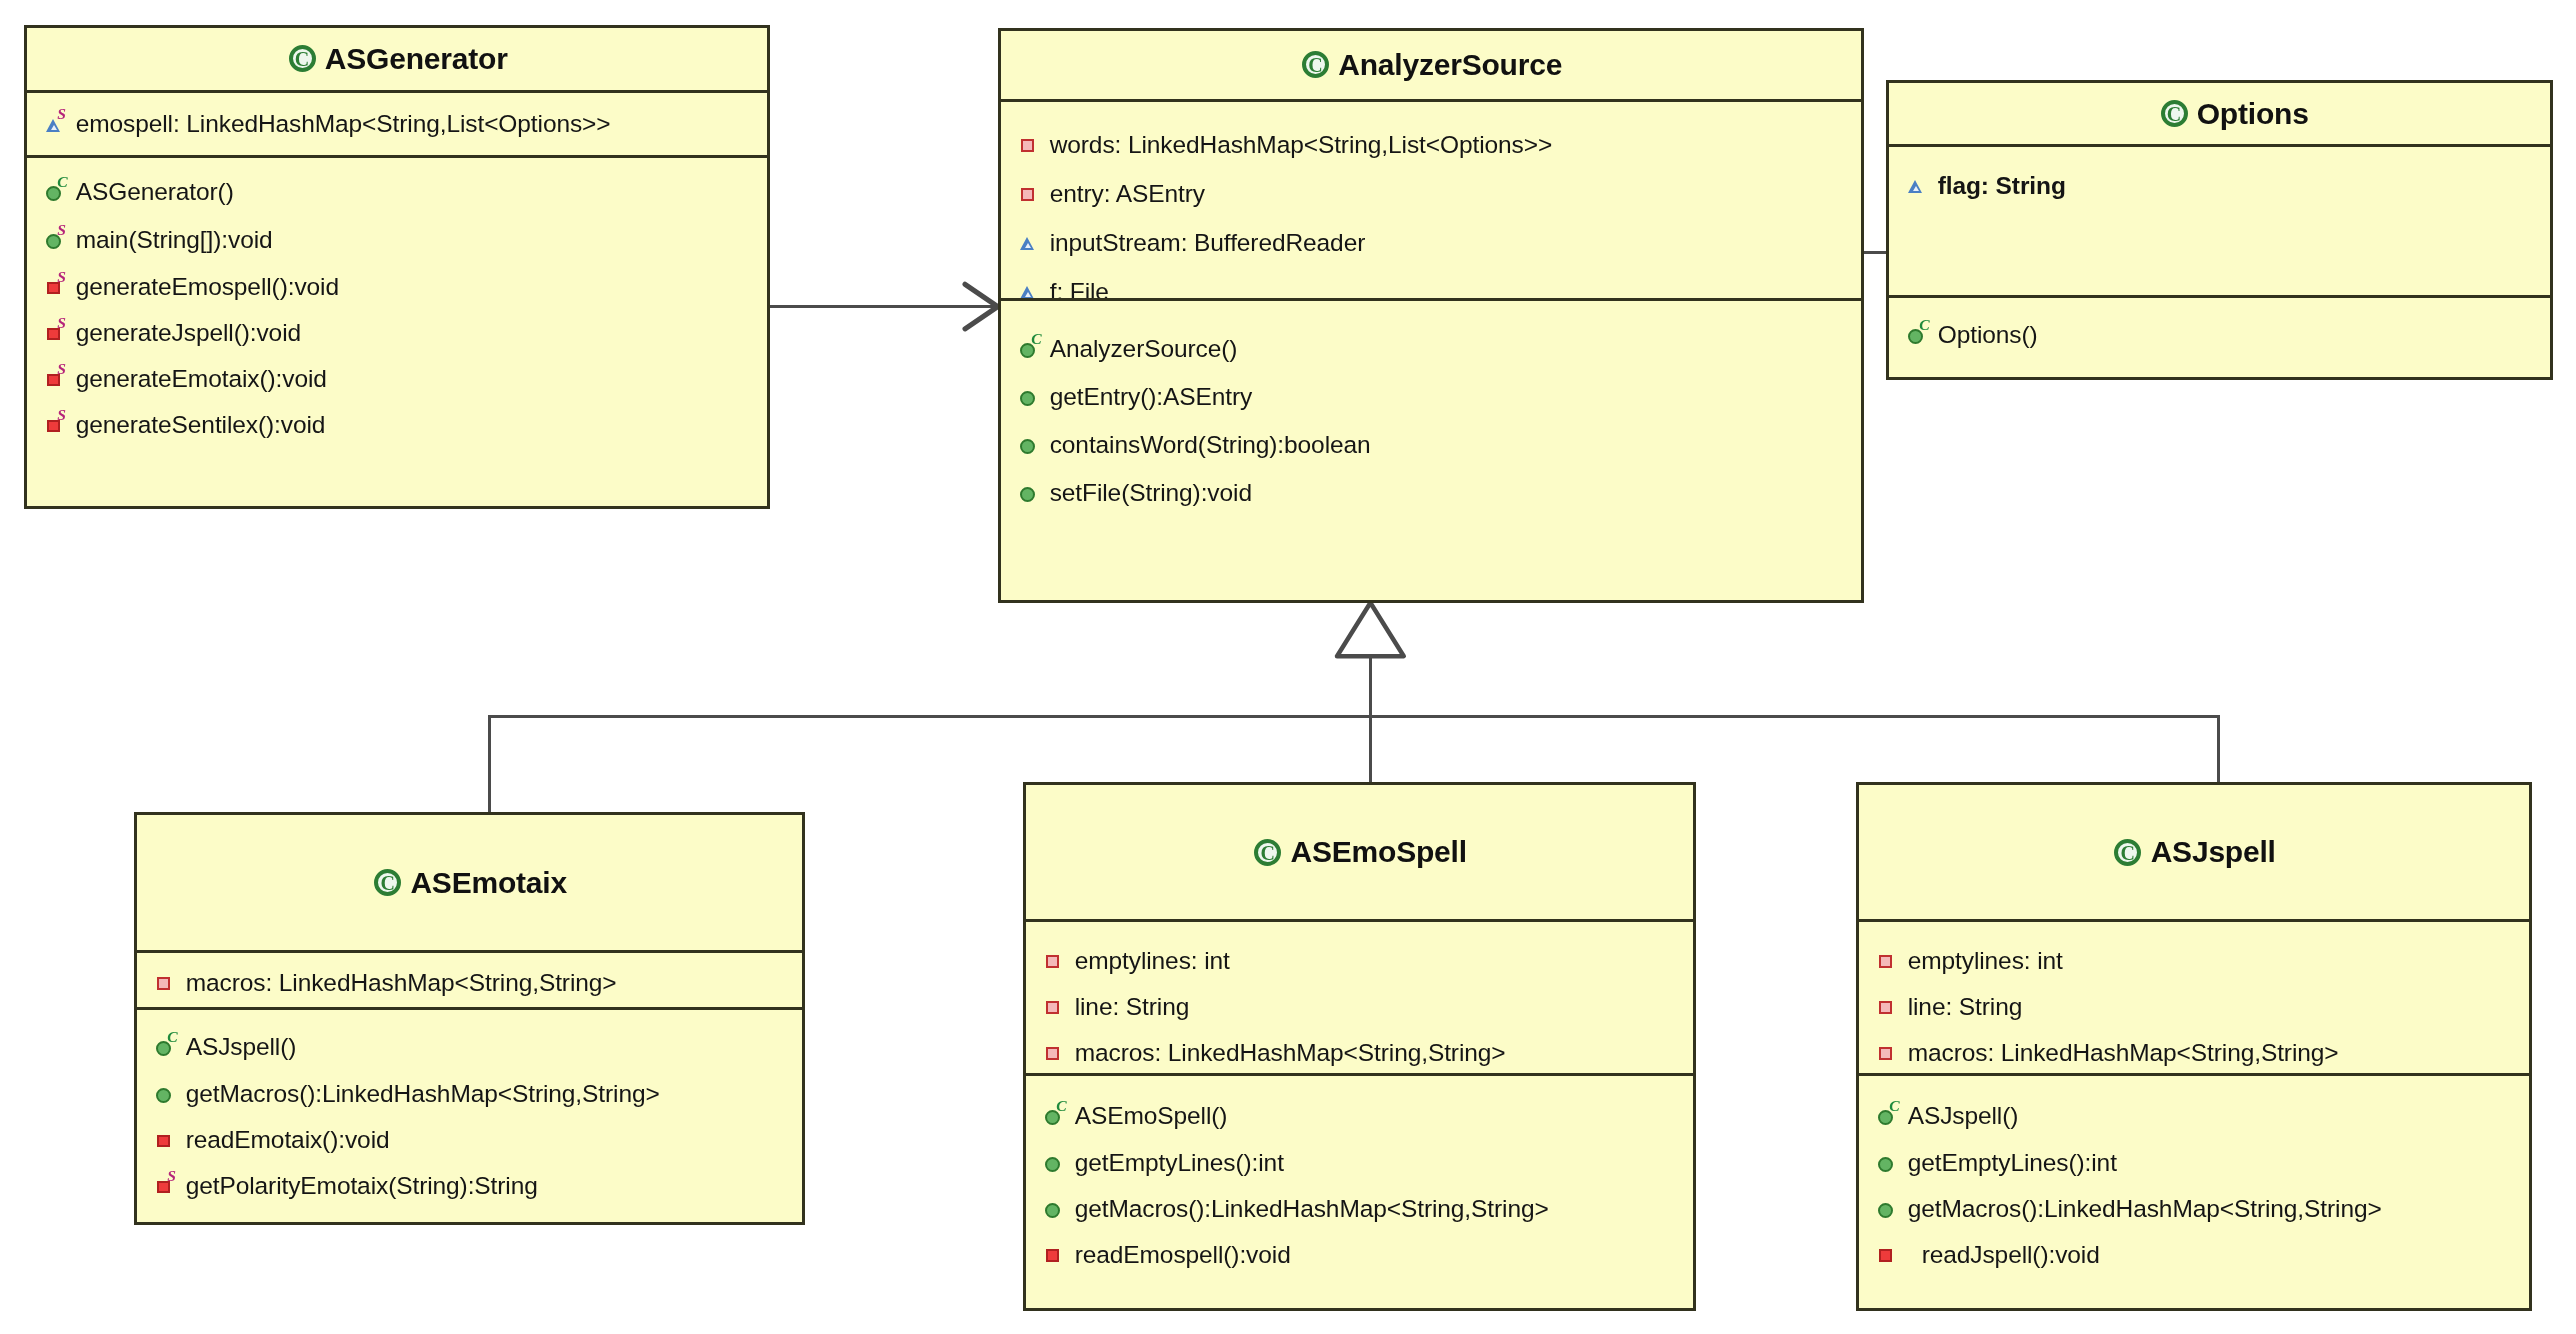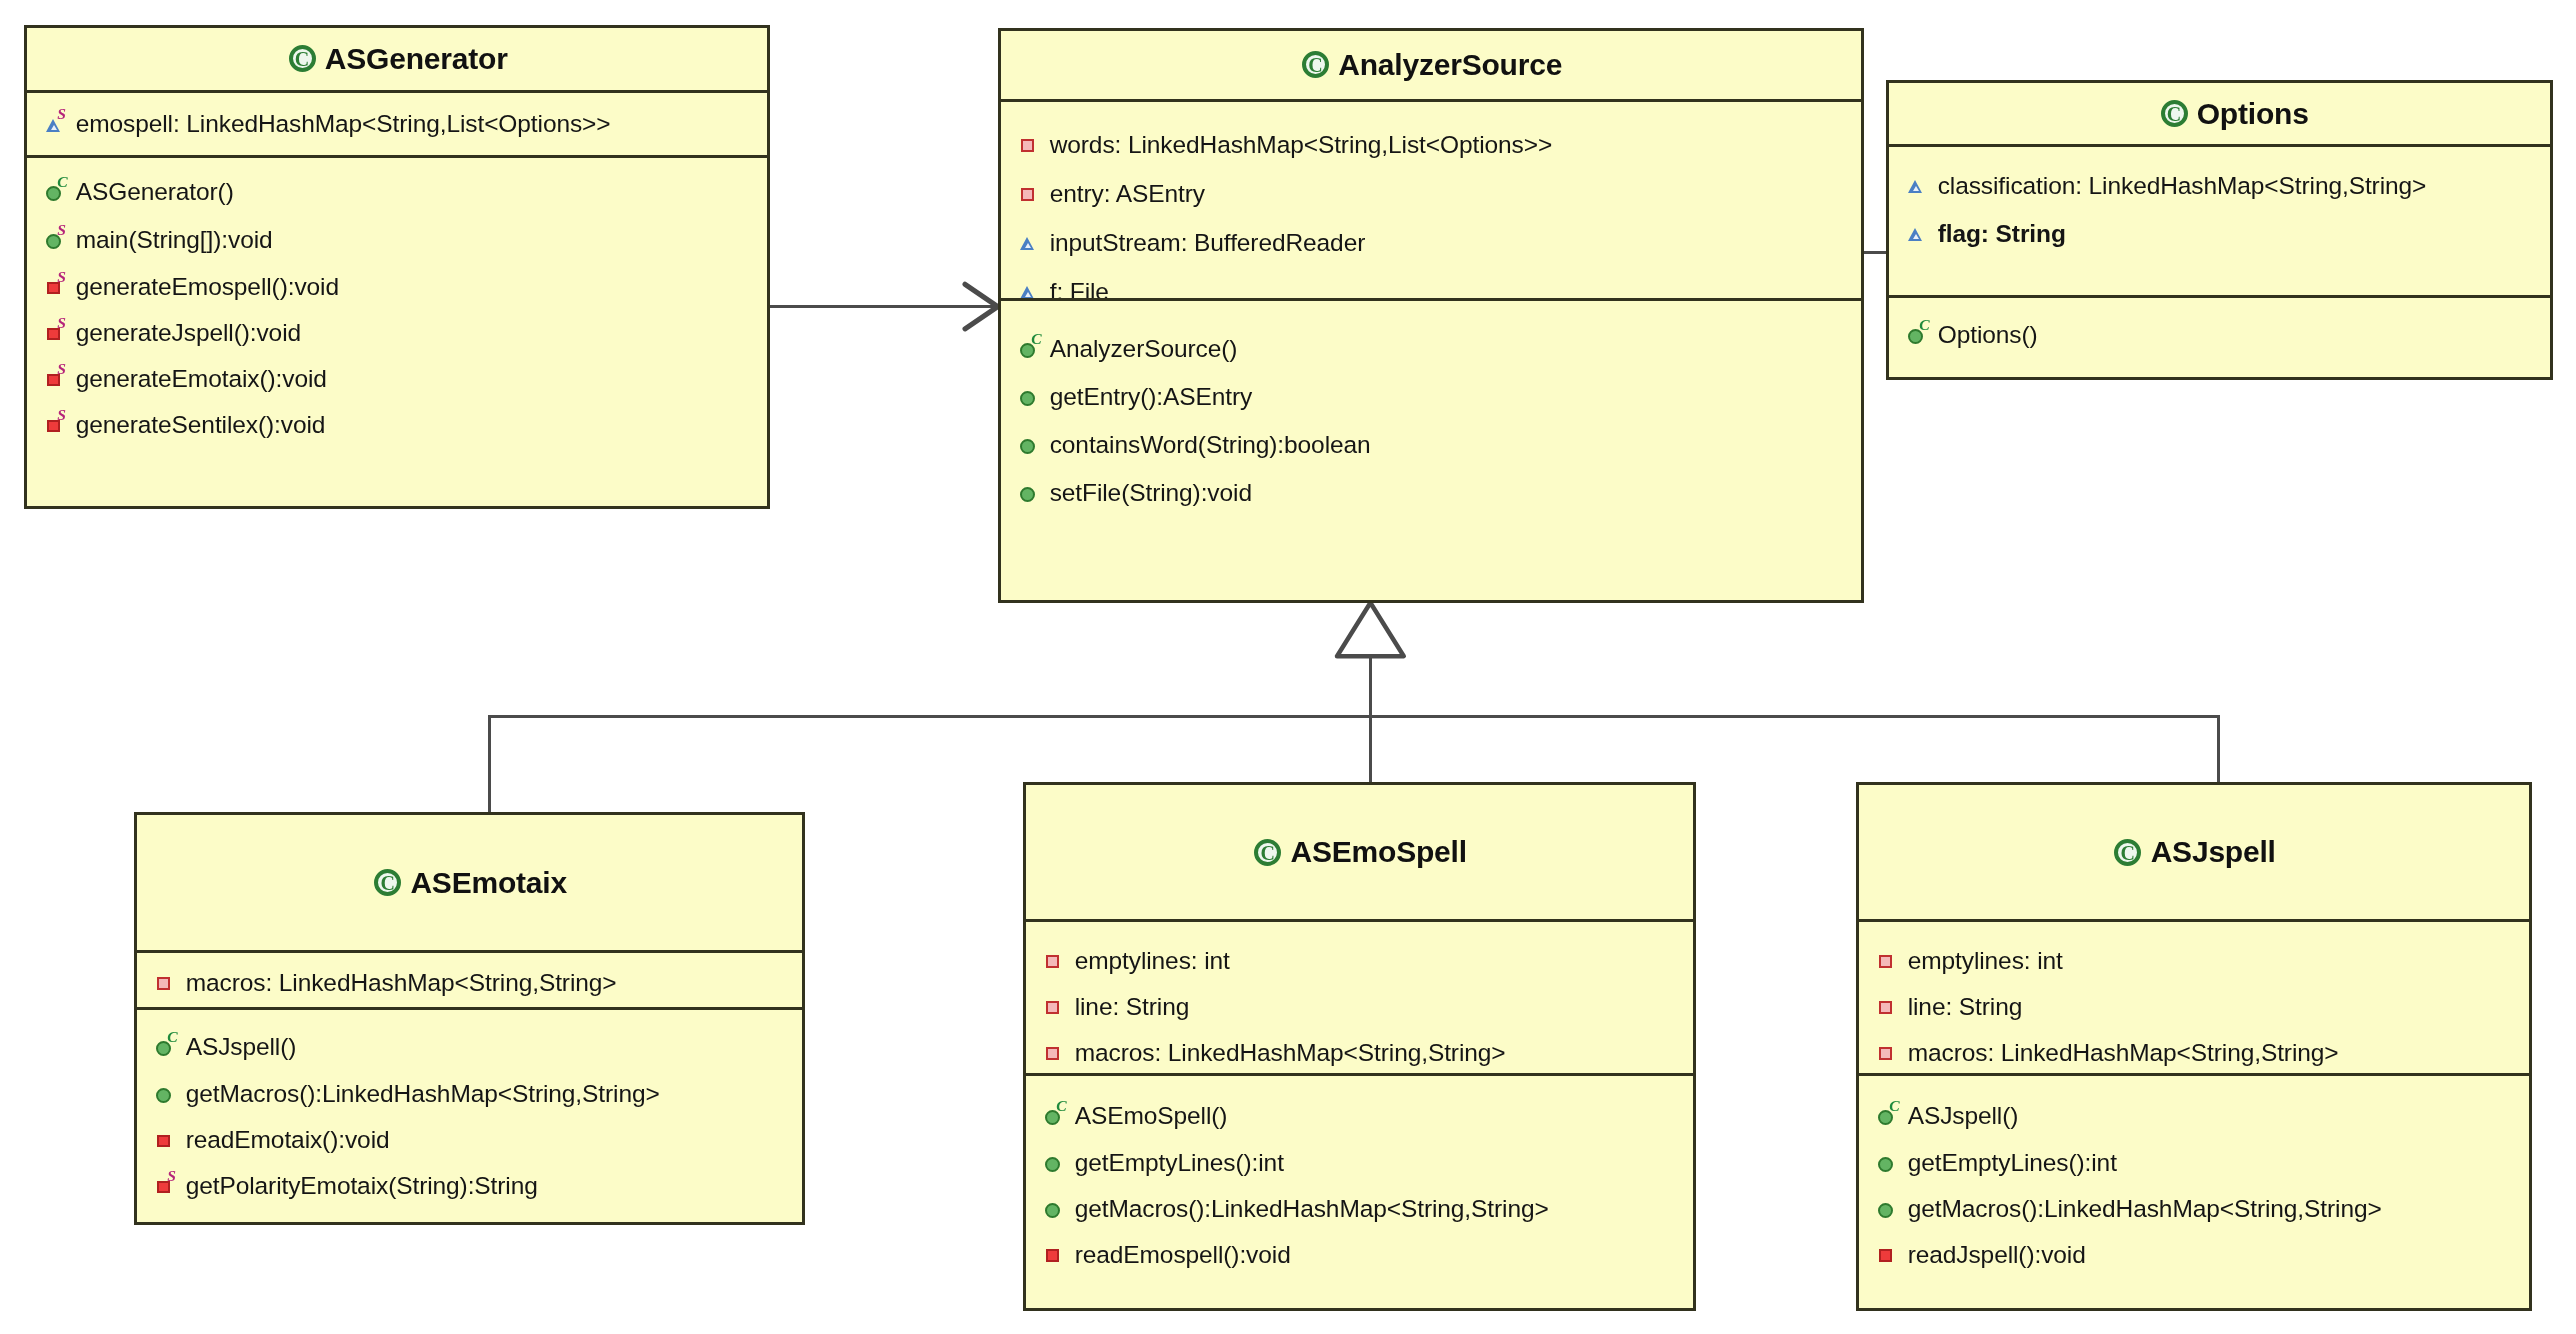--- a/index.html
+++ b/index.html
@@ -337,24 +337,20 @@
     </div>
   </div>
 
   <div class="uml-class" style="left:1886px; top:80px; width:667px; height:300px;">
     <div class="compartment cls-header" style="height:61px;padding-left:28px;">
       <span class="class-glyph"></span>
       <span class="cls-title">Options</span>
     </div>
 
     <div class="compartment members" style="height:151px; padding-top:15px;">
-      <div class="member" style="height:48px;">
-        <span class="vis protected"></span>
-        <span class="m-label">classification: LinkedHashMap&lt;String,String&gt;</span>
-      </div>
       <div class="member" style="height:48px;font-weight:bold;">
         <span class="vis protected"></span>
         <span class="m-label">flag: String</span>
       </div>
     </div>
 
     <div class="compartment members" style="padding-top:15px;">
       <div class="member" style="height:45px;">
         <span class="vis public">
             <span class="badge c">C</span>
@@ -473,21 +469,21 @@
         <span class="m-label">ASJspell()</span>
       </div>
       <div class="member" style="height:46px;">
         <span class="vis public"></span>
         <span class="m-label">getEmptyLines():int</span>
       </div>
       <div class="member" style="height:46px;">
         <span class="vis public"></span>
         <span class="m-label">getMacros():LinkedHashMap&lt;String,String&gt;</span>
       </div>
-      <div class="member" style="height:46px;">
+      <div class="member" style="height:46px;gap:14px;">
         <span class="vis private solid"></span>
         <span class="m-label">readJspell():void</span>
       </div>
     </div>
   </div>
 
 </div>
 
 
 </body></html>

